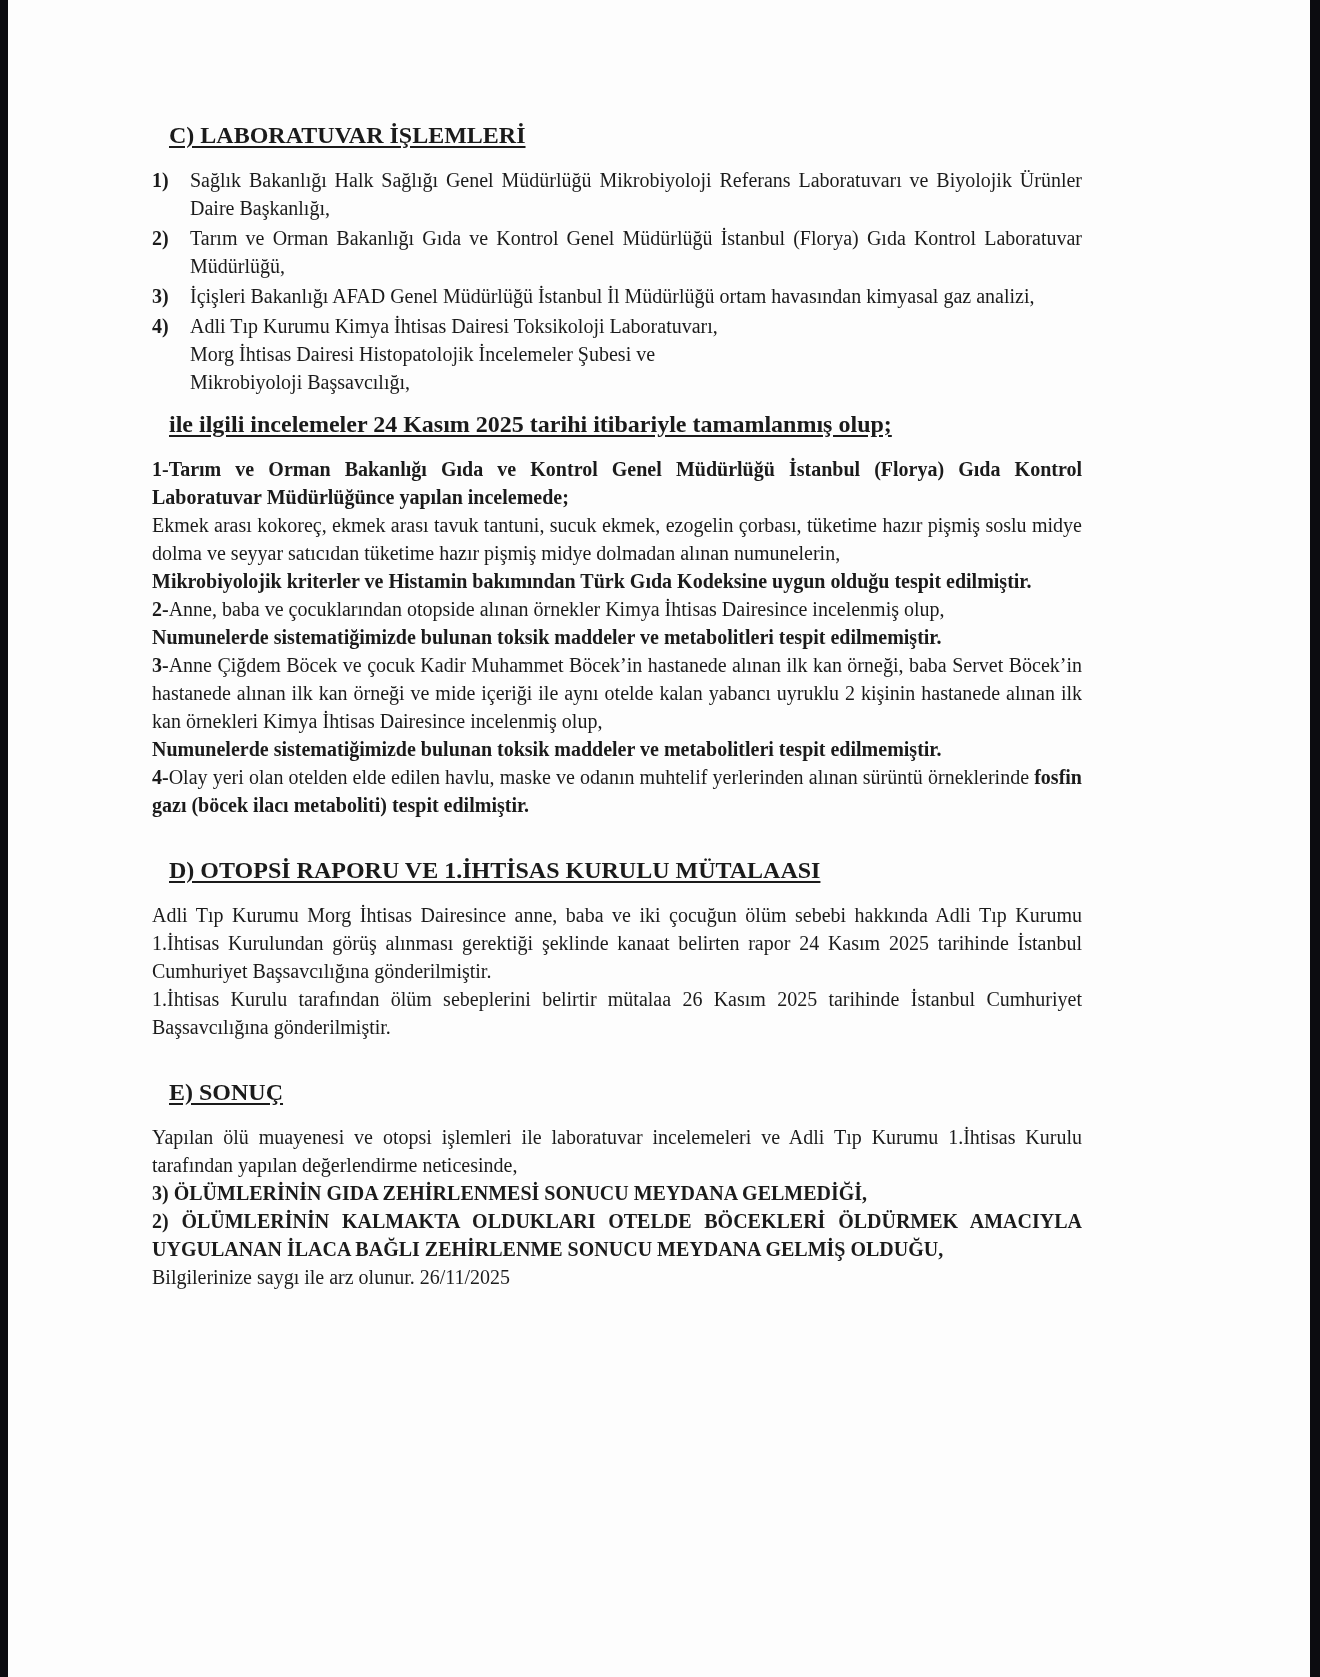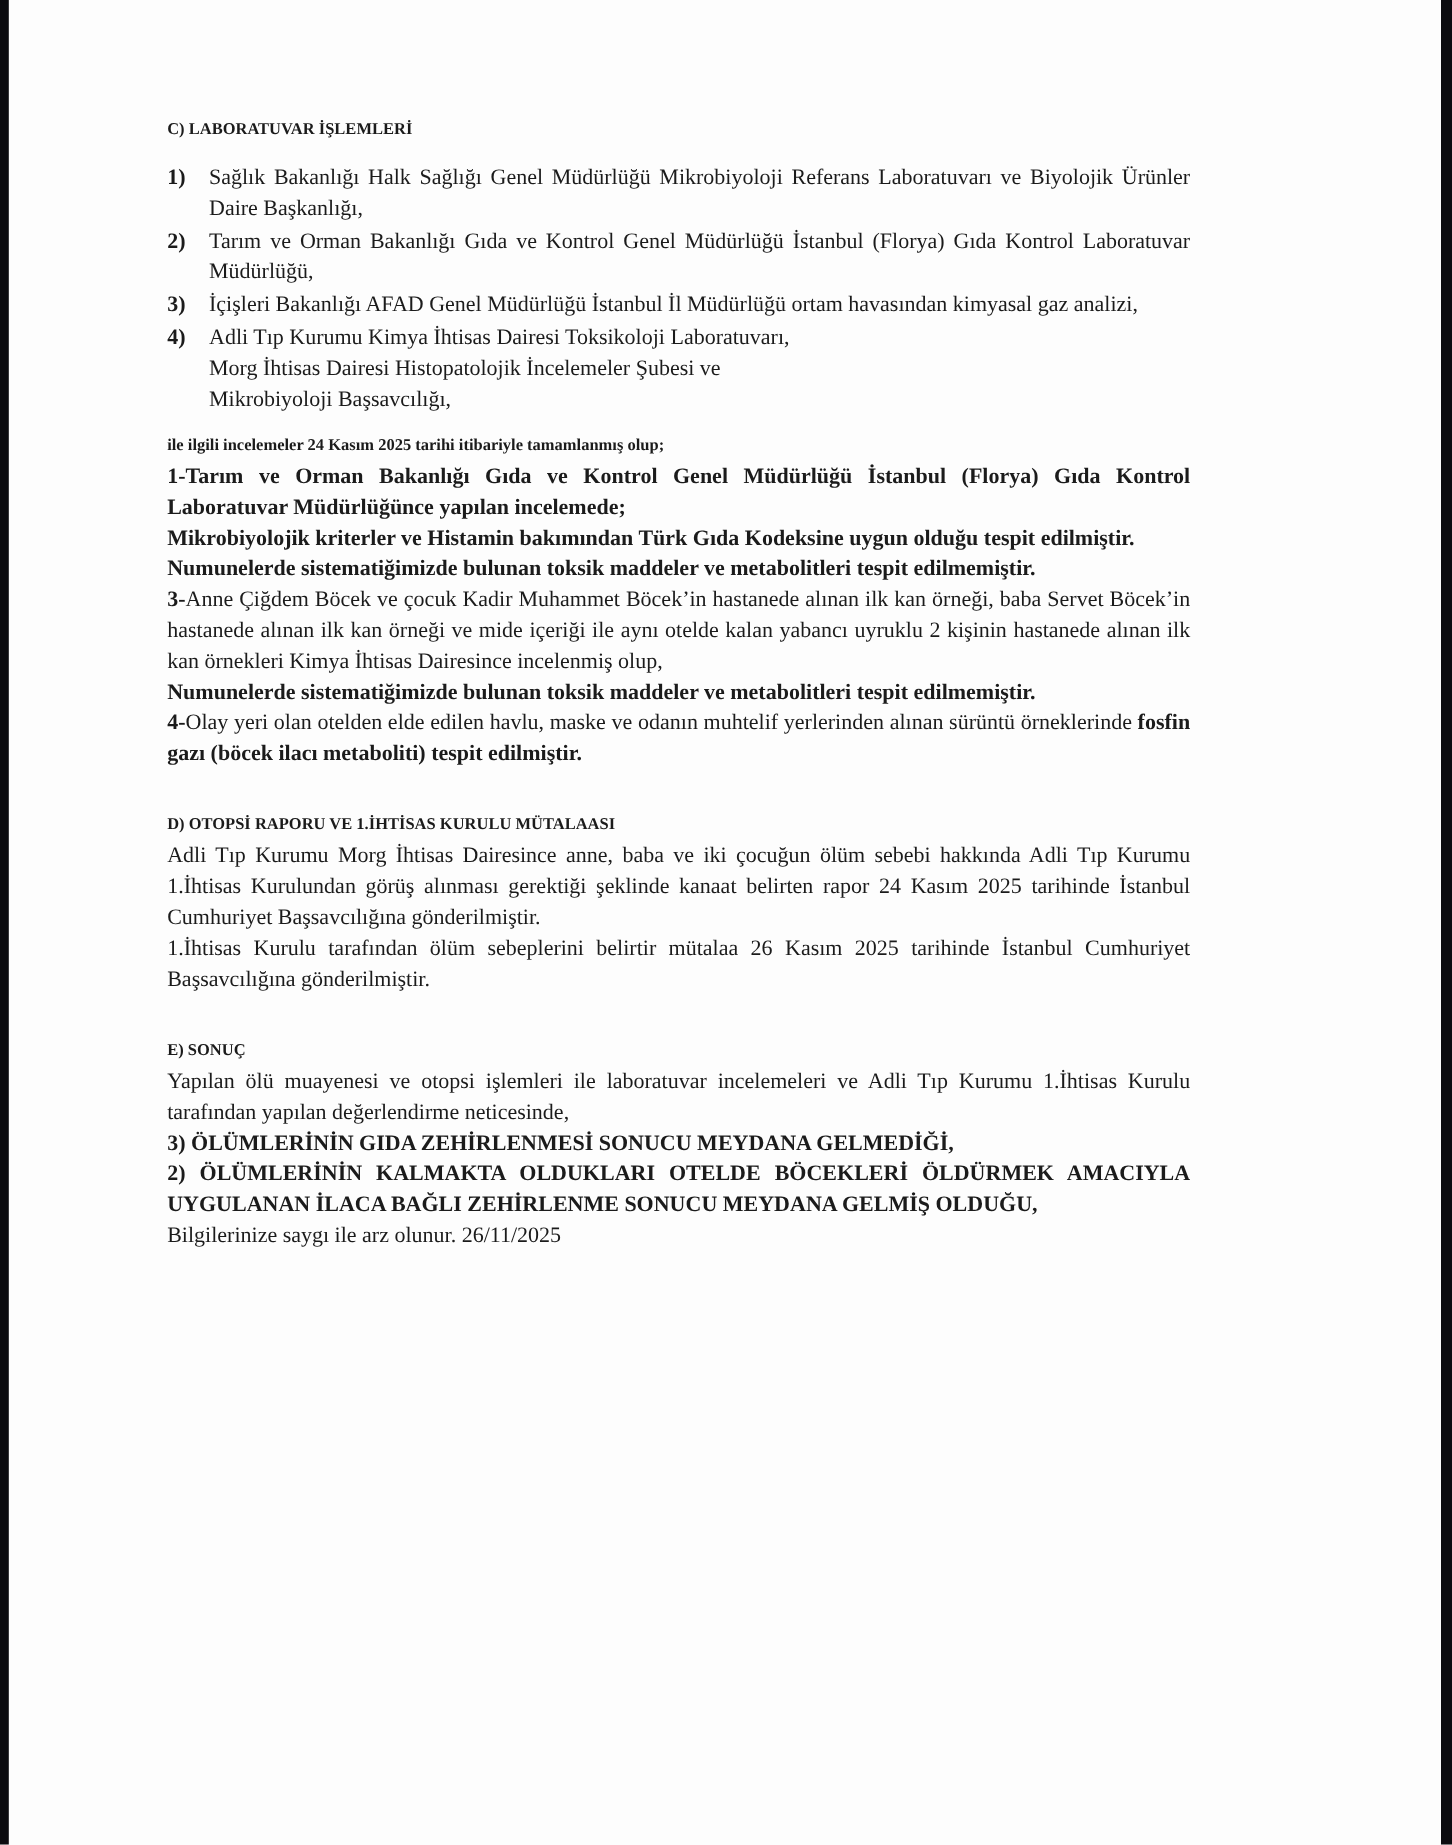--- a/index.html
+++ b/index.html
@@ -19,24 +19,25 @@
   .doc {
     position: absolute;
     left: 152px;
     top: 104px;
     width: 930px;
     font-size: 20px;
     line-height: 28px;
     text-align: justify;
   }
   .heading {
-    margin: 0;
-    font-size: 15px;
+    margin: 17px;
+    font-size: 24px;
     line-height: 28px;
     font-weight: bold;
+    text-decoration: underline;
     text-underline-offset: 3px;
     text-align: left;
   }
   p.para { margin: 0; }
   b { font-weight: bold; }
 
   .list { margin-top: 15px; }
   .li { position: relative; padding-left: 38px; margin-top: 2px; }
   .li .num { position: absolute; left: 0; font-weight: bold; }
 
@@ -56,21 +57,23 @@
   <main class="doc">
       <h2 class="heading">C) LABORATUVAR İŞLEMLERİ</h2>
       <div class="list">
         <div class="li"><span class="num">1)</span><span><span>Sağlık Bakanlığı Halk Sağlığı Genel Müdürlüğü Mikrobiyoloji Referans Laboratuvarı ve Biyolojik Ürünler Daire Başkanlığı,</span></span></div>
         <div class="li"><span class="num">2)</span><span><span>Tarım ve Orman Bakanlığı Gıda ve Kontrol Genel Müdürlüğü İstanbul (Florya) Gıda Kontrol Laboratuvar Müdürlüğü,</span></span></div>
         <div class="li"><span class="num">3)</span><span><span>İçişleri Bakanlığı AFAD Genel Müdürlüğü İstanbul İl Müdürlüğü ortam havasından kimyasal gaz analizi,</span></span></div>
         <div class="li"><span class="num">4)</span><span><span>Adli Tıp Kurumu Kimya İhtisas Dairesi Toksikoloji Laboratuvarı,</span><br><span>Morg İhtisas Dairesi Histopatolojik İncelemeler Şubesi ve</span><br><span>Mikrobiyoloji Başsavcılığı,</span></span></div>
       </div>
       <h2 class="heading gap-md">ile ilgili incelemeler 24 Kasım 2025 tarihi itibariyle tamamlanmış olup;</h2>
       <p class="para gap-md"><b>1-Tarım ve Orman Bakanlığı Gıda ve Kontrol Genel Müdürlüğü İstanbul (Florya) Gıda Kontrol Laboratuvar Müdürlüğünce yapılan incelemede;</b></p>
+      <p class="para gap-sm"><span>Ekmek arası kokoreç, ekmek arası tavuk tantuni, sucuk ekmek, ezogelin çorbası, tüketime hazır pişmiş soslu midye dolma ve seyyar satıcıdan tüketime hazır pişmiş midye dolmadan alınan numunelerin,</span></p>
       <p class="para"><b>Mikrobiyolojik kriterler ve Histamin bakımından Türk Gıda Kodeksine uygun olduğu tespit edilmiştir.</b></p>
+      <p class="para gap-lg"><b>2-</b><span>Anne, baba ve çocuklarından otopside alınan örnekler Kimya İhtisas Dairesince incelenmiş olup,</span></p>
       <p class="para gap-xs"><b>Numunelerde sistematiğimizde bulunan toksik maddeler ve metabolitleri tespit edilmemiştir.</b></p>
       <p class="para gap-lg"><b>3-</b><span>Anne Çiğdem Böcek ve çocuk Kadir Muhammet Böcek’in hastanede alınan ilk kan örneği, baba Servet Böcek’in hastanede alınan ilk kan örneği ve mide içeriği ile aynı otelde kalan yabancı uyruklu 2 kişinin hastanede alınan ilk kan örnekleri Kimya İhtisas Dairesince incelenmiş olup,</span></p>
       <p class="para gap-xs"><b>Numunelerde sistematiğimizde bulunan toksik maddeler ve metabolitleri tespit edilmemiştir.</b></p>
       <p class="para gap-lg"><b>4-</b><span>Olay yeri olan otelden elde edilen havlu, maske ve odanın muhtelif yerlerinden alınan sürüntü örneklerinde </span><b>fosfin gazı (böcek ilacı metaboliti) tespit edilmiştir.</b></p>
       <h2 class="heading gap-xl">D) OTOPSİ RAPORU VE 1.İHTİSAS KURULU MÜTALAASI</h2>
       <p class="para gap-md"><span>Adli Tıp Kurumu Morg İhtisas Dairesince anne, baba ve iki çocuğun ölüm sebebi hakkında Adli Tıp Kurumu 1.İhtisas Kurulundan görüş alınması gerektiği şeklinde kanaat belirten rapor 24 Kasım 2025 tarihinde İstanbul Cumhuriyet Başsavcılığına gönderilmiştir.</span></p>
       <p class="para gap-md"><span>1.İhtisas Kurulu tarafından ölüm sebeplerini belirtir mütalaa 26 Kasım 2025 tarihinde İstanbul Cumhuriyet Başsavcılığına gönderilmiştir.</span></p>
       <h2 class="heading gap-xl">E) SONUÇ</h2>
       <p class="para gap-md"><span>Yapılan ölü muayenesi ve otopsi işlemleri ile laboratuvar incelemeleri ve Adli Tıp Kurumu 1.İhtisas Kurulu tarafından yapılan değerlendirme neticesinde,</span></p>
       <p class="para gap-md"><b>3) ÖLÜMLERİNİN GIDA ZEHİRLENMESİ SONUCU MEYDANA GELMEDİĞİ,</b></p>

